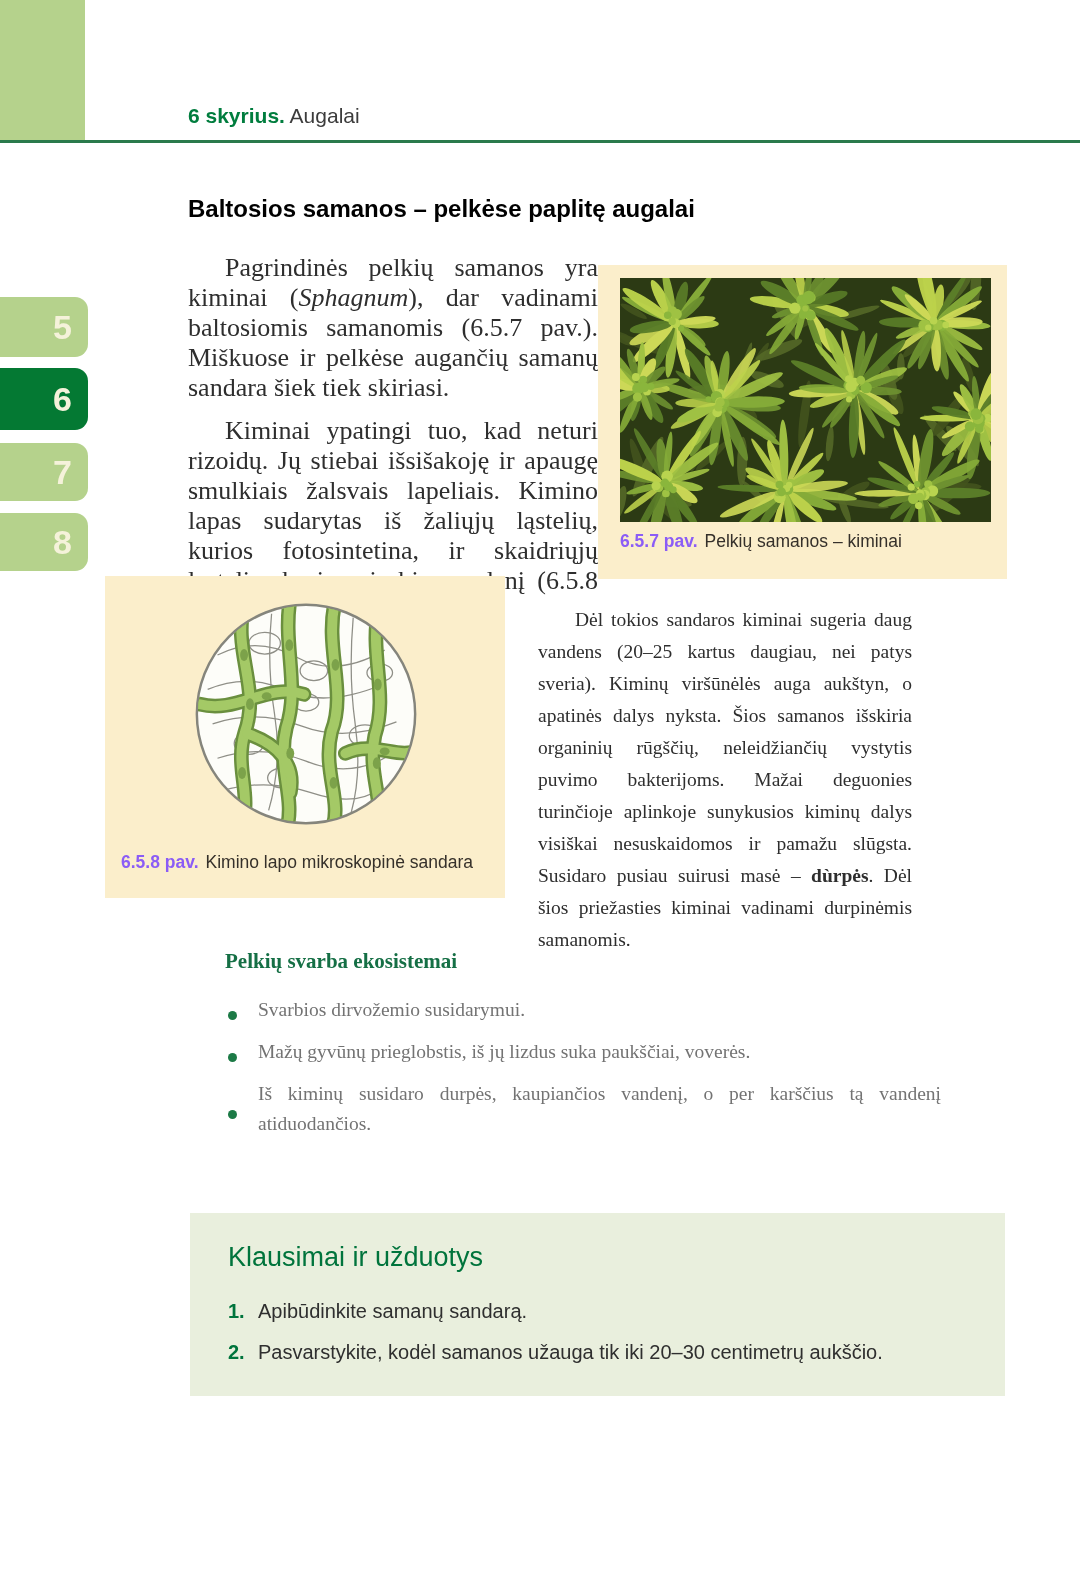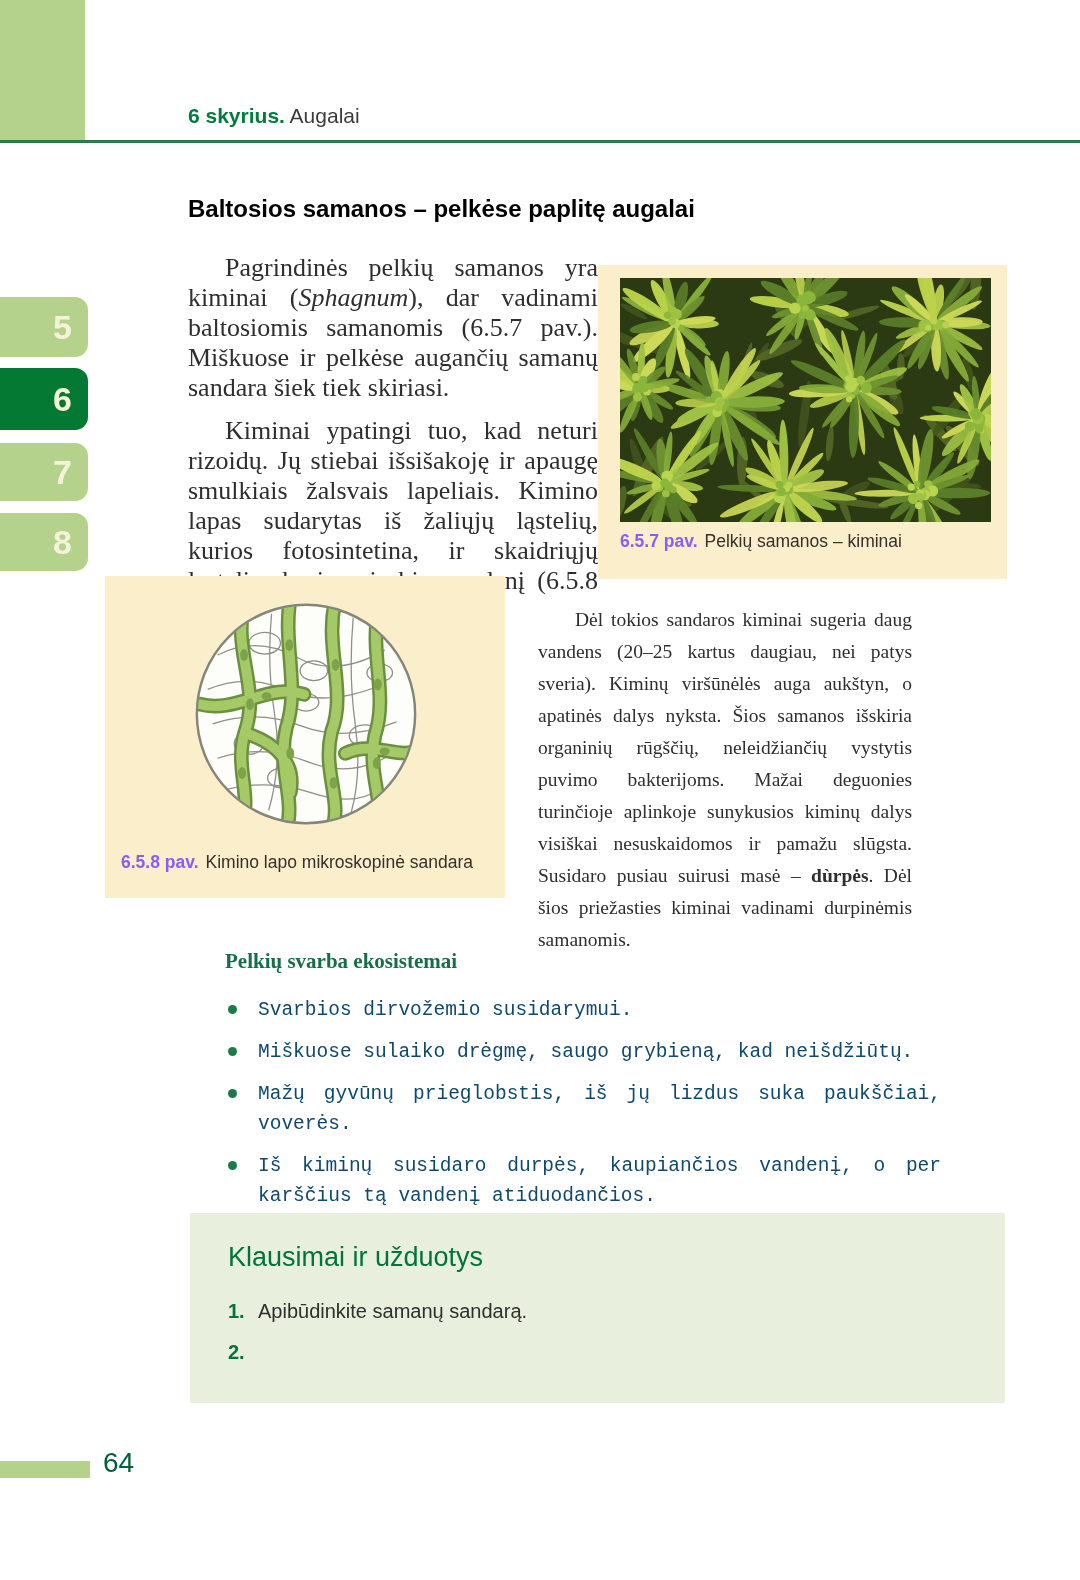--- a/index.html
+++ b/index.html
@@ -1,16 +1,16 @@
 <!DOCTYPE html>
 <html><head>
 <meta charset="utf-8">
 <style>
   html,body{margin:0;padding:0;background:#ffffff;}
-  .page{position:relative;width:1080px;height:1580px;background:#ffffff;overflow:hidden;
+  .page{position:relative;width:1080px;height:1396px;background:#ffffff;overflow:hidden;
         font-family:"Liberation Sans",sans-serif;}
 
   .corner-block{position:absolute;left:0;top:0;width:85px;height:140px;background:#b5d28c;}
 
   .chapter{position:absolute;left:188px;top:104px;font-size:21px;color:#3c3c3c;}
   .chapter .chapter-label{color:#007d3e;font-weight:700;}
   .head-rule{position:absolute;left:0;top:140px;width:1080px;height:3px;background:#2a7a4c;}
 
   .tab{position:absolute;left:0;width:88px;background:#b5d28c;border-radius:0 13px 13px 0;
        color:#f5f2da;font-weight:700;font-size:34px;display:flex;align-items:center;
@@ -40,22 +40,22 @@
 
   .figcap{position:absolute;left:22px;font-size:17.5px;color:#35302a;white-space:nowrap;}
   .moss-panel .figcap{top:266px;}
   .micro-panel .figcap{left:16px;top:276px;}
   .figcap .cap-label{color:#8b5cf6;font-weight:700;margin-right:7px;}
 
   .eco{position:absolute;left:225px;top:949px;width:716px;}
   .eco h2{margin:0 0 21px 0;font-family:"Liberation Serif",serif;font-size:21px;
           font-weight:700;color:#156f45;}
   .eco ul{margin:0;padding:0;list-style:none;}
-  .eco li{display:flex;margin-bottom:12px;font-family:Liberation Mono, monospace;
-          font-size:19.5px;line-height:30px;color:#0c4a6e;}
+  .eco li{display:flex;margin-bottom:12px;font-family:Liberation Serif, serif;
+          font-size:19.5px;line-height:30px;color:#737373;align-items:center;}
   .eco .dot{flex:none;width:9px;height:9px;border-radius:50%;background:#1c7a46;
             margin:10px 21px 0 3px;}
   .eco .bullet-text{flex:1;text-align:justify;}
 
   .qbox{position:absolute;left:190px;top:1213px;width:815px;height:190px;background:#e9efdd;}
   .qbox h2{margin:29px 0 25px 38px;font-size:27px;font-weight:400;color:#00743c;}
   .q-item{display:flex;margin:0 40px 15px 38px;font-size:20px;color:#2f2f2f;line-height:26px;}
   .q-num{flex:none;width:30px;font-weight:700;color:#00743c;}
 
   .footer-bar{position:absolute;left:0;top:1461px;width:90px;height:17px;background:#b5d28c;}
@@ -490,40 +490,37 @@
 
   <section class="eco">
     <h2>Pelkių svarba ekosistemai</h2>
     <ul>
       <li>
           <span class="dot"></span>
           <span class="bullet-text">Svarbios dirvožemio susidarymui.</span>
         </li>
       <li>
           <span class="dot"></span>
-          <span class="bullet-text">Miškuose sulaiko drėgmę, saugo grybieną, kad neišdžiūtų.</span>
-        </li>
-      <li>
-          <span class="dot"></span>
           <span class="bullet-text">Mažų gyvūnų prieglobstis, iš jų lizdus suka paukščiai, voverės.</span>
         </li>
       <li>
           <span class="dot"></span>
           <span class="bullet-text">Iš kiminų susidaro durpės, kaupiančios vandenį, o per karščius tą vandenį atiduodančios.</span>
         </li>
     </ul>
   </section>
 
   <section class="qbox">
     <h2>Klausimai ir užduotys</h2>
     <div class="q-item">
       <span class="q-num">1.</span>
       <span>Apibūdinkite samanų sandarą.</span>
     </div>
     <div class="q-item">
       <span class="q-num">2.</span>
+      <span>Pasvarstykite, kodėl samanos užauga tik iki 20–30 centimetrų aukščio.</span>
     </div>
   </section>
 
   <div class="footer-bar"></div>
   <div class="page-num">64</div>
 
 </div>
 
 </body></html>

